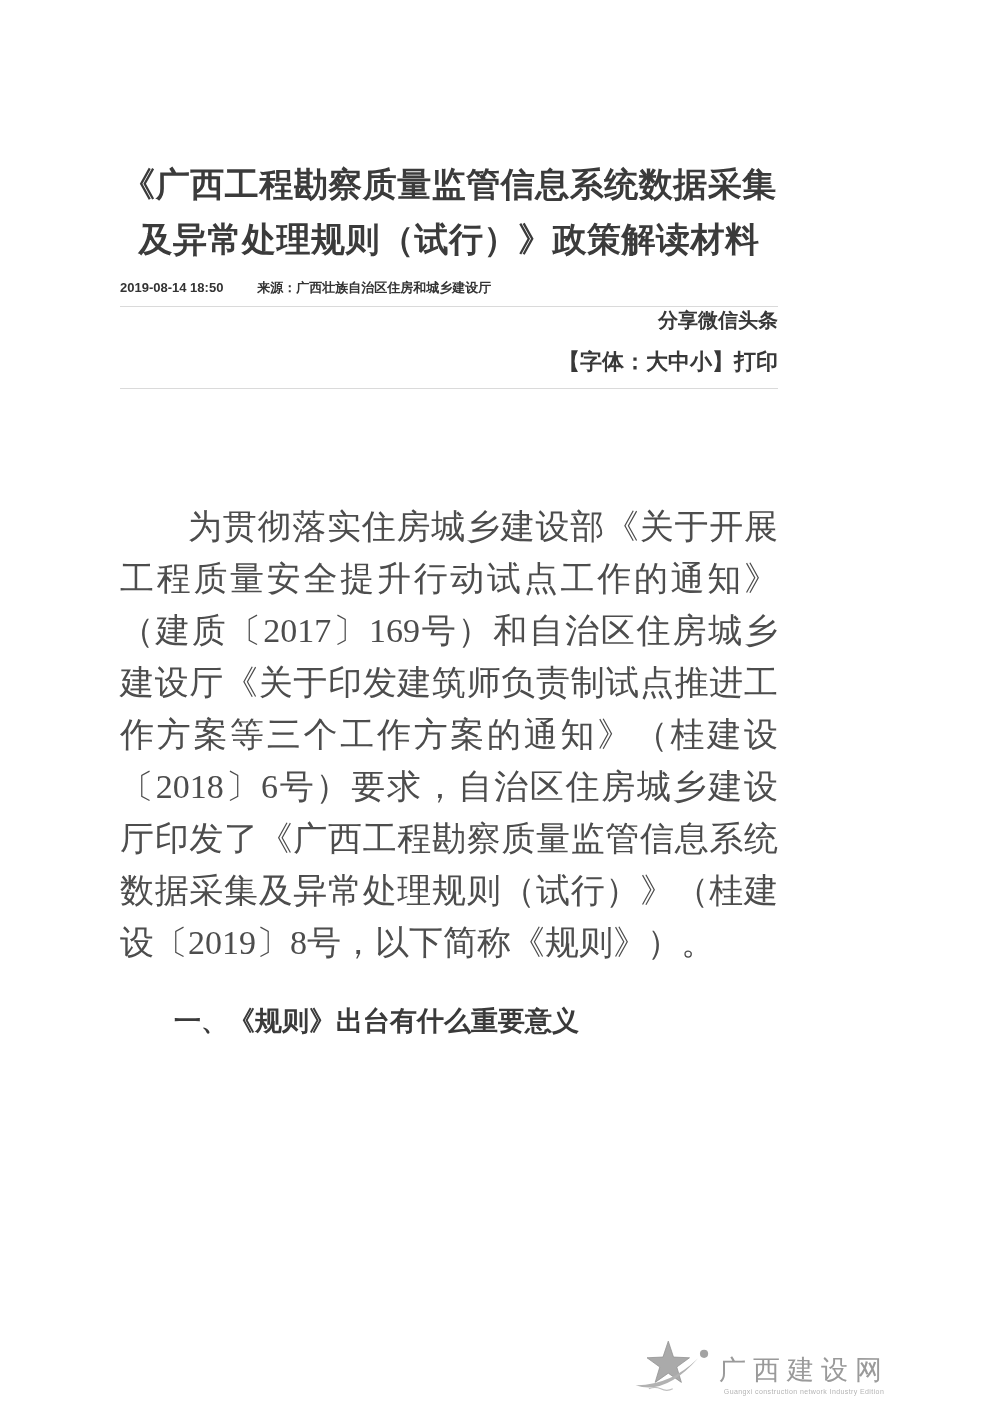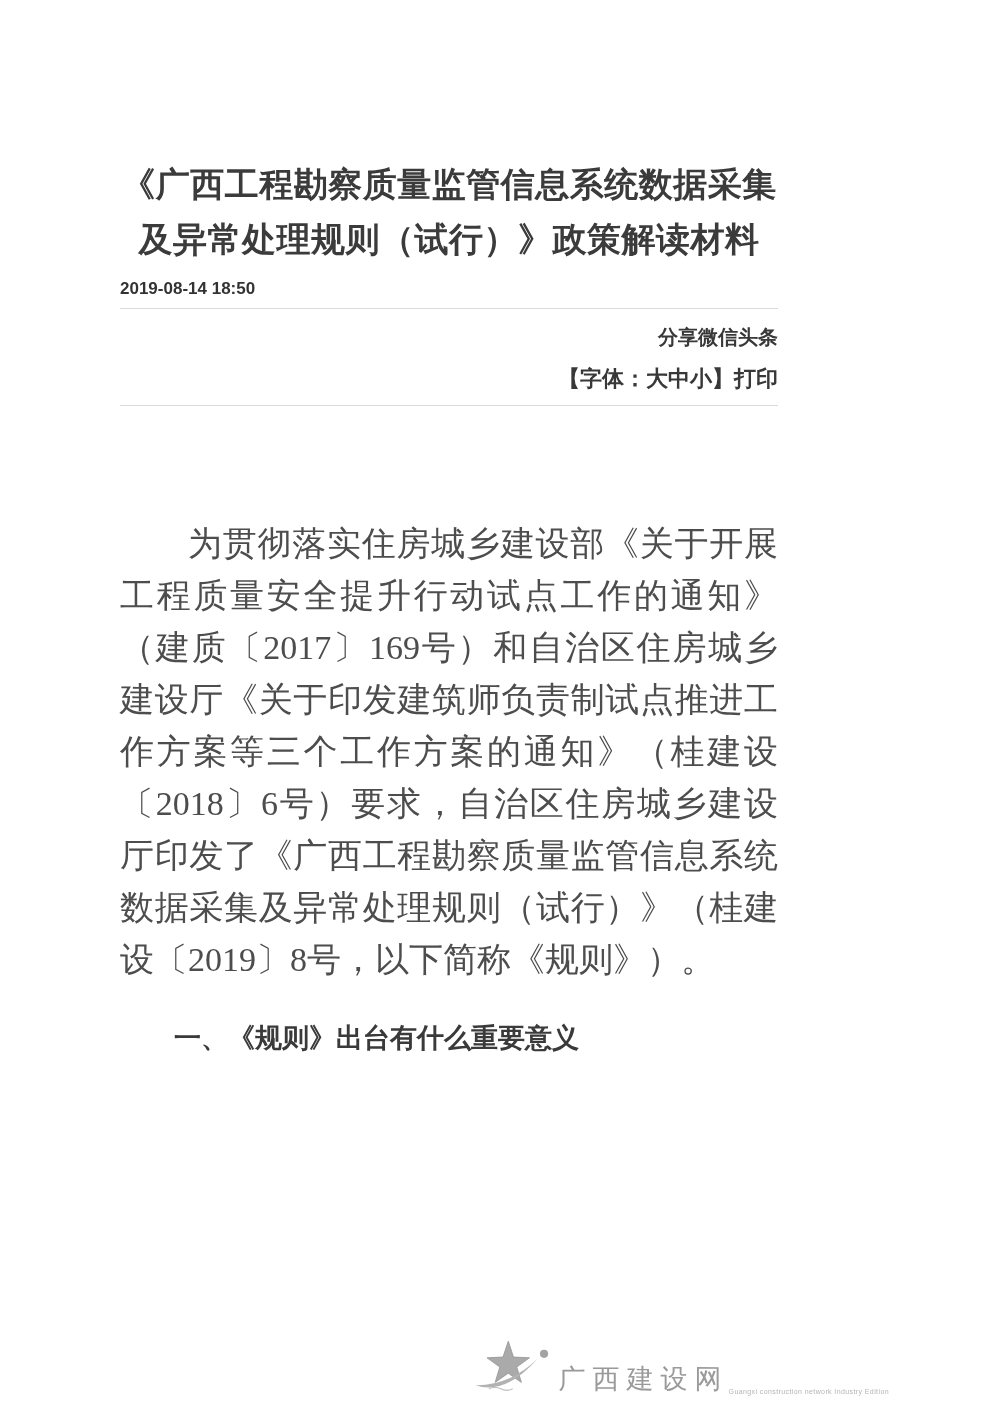--- a/index.html
+++ b/index.html
@@ -27,29 +27,28 @@
     font-weight: bold;
     line-height: 1.62;
     color: #3b3b3b;
     letter-spacing: 0.5px;
   }
   .meta-row {
     margin-top: 12px;
     display: flex;
     align-items: baseline;
     gap: 34px;
-    font-size: 17px;
+    font-size: 13px;
     font-weight: bold;
     color: #333333;
     padding-bottom: 9px;
     border-bottom: 1px solid #dadada;
   }
   .meta-row .src { white-space: nowrap; }
   .share-row {
-    margin-top: 15px;
     text-align: right;
     font-size: 20px;
     font-weight: bold;
     color: #383838;
   }
   .share-row span { cursor: pointer; }
   .font-row {
     margin-top: 13px;
     text-align: right;
     font-size: 22px;
@@ -83,21 +82,21 @@
   
   .logo {
     position: absolute;
     right: 6px;
     bottom: 4px;
     display: flex;
     align-items: flex-end;
     gap: 6px;
   }
   .logo-star { width: 82px; height: 62px; }
-  .logo-textcol { display: flex; flex-direction: row; align-items: flex-end; padding-bottom: 4px; }
+  .logo-textcol { display: flex; flex-direction: column; align-items: center; padding-bottom: 4px; }
   .logo-cn {
     font-family: "Liberation Serif", "DejaVu Serif", serif;
     font-size: 27px;
     color: #9a9a9a;
     letter-spacing: 7px;
     line-height: 1.1;
     white-space: nowrap;
   }
   .logo-en {
     font-size: 7px;
@@ -110,20 +109,21 @@
 </head>
 <body>
 
 <div class="page">
   <div class="article">
 
     <h1 class="title">《广西工程勘察质量监管信息系统数据采集及异常处理规则（试行）》政策解读材料</h1>
 
     <div class="meta-row">
       <span>2019-08-14 18:50</span>
+      <span class="src"><span>来源：</span><span>广西壮族自治区住房和城乡建设厅</span></span>
     </div>
 
     <div class="share-row">
       <span>分享</span><span>微信</span><span>头条</span>
     </div>
 
     <div class="font-row">
       <span>【字体：</span><span class="size-btn">大</span><span class="size-btn">中</span><span class="size-btn">小</span><span>】</span><span class="print-btn">打印</span>
     </div>
 

